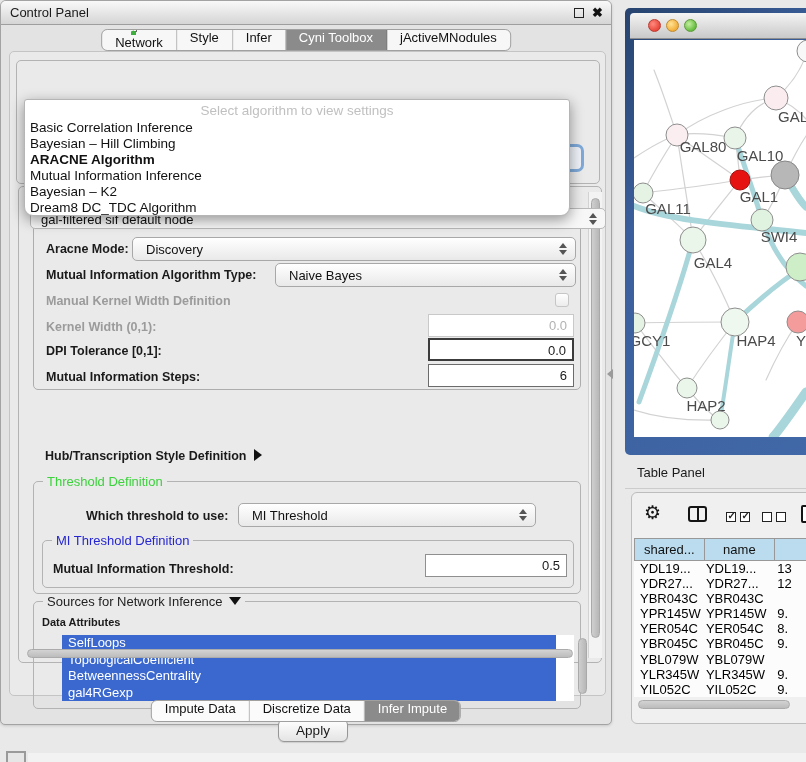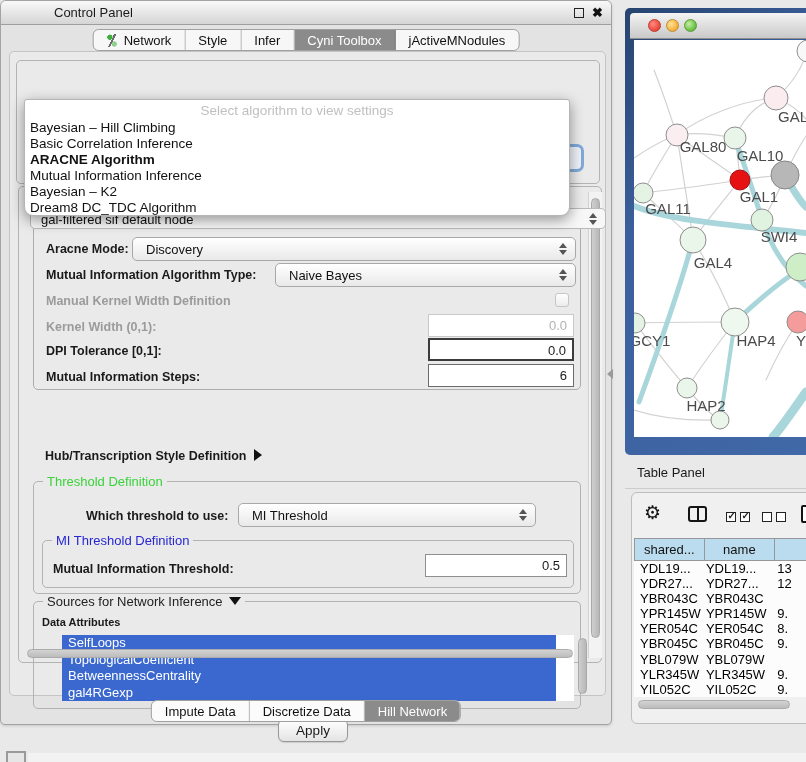--- a/index.html
+++ b/index.html
@@ -8,29 +8,29 @@
     position:relative; width:806px; height:762px; overflow:hidden;
     background:#e9e9e9; font-family:"Liberation Sans", sans-serif; color:#1a1a1a;
   }
   
   #cp-window { position:absolute; left:0; top:8; width:612px; height:725px;
     border:1px solid #a3a3a3; border-radius:6px 6px 5px 5px; background:#e3e3e3;
     box-shadow:0 1px 3px rgba(0,0,0,.15); }
   #cp-titlebar { position:absolute; left:0; top:0; right:0; height:24px;
     background:linear-gradient(#f9f9f9,#d5d5d5); border-bottom:1px solid #9e9e9e;
     border-radius:5px 5px 0 0; }
-  #cp-title { position:absolute; left:9px; top:4px; font-size:13px; color:#1a1a1a;margin-left:44px; }
+  #cp-title { position:absolute; left:9px; top:4px; font-size:13px; color:#1a1a1a; }
   .win-btn { position:absolute; top:5px; font-size:12px; color:#111; line-height:13px; }
   #cp-float { right:27px; width:10px; height:10px; border:1.5px solid #222; top:7px; }
   #cp-close { right:8px; font-weight:bold; font-size:13px; }
   
   .seg-bar { position:absolute; display:flex; height:22px; border:1px solid #a0a0a0;
     border-radius:6px; background:#f7f7f7; overflow:hidden; font-size:13px; }
   .tab-seg { display:flex; align-items:center; padding:0 13px; border-right:1px solid #b8b8b8;
-    color:#111; white-space:nowrap; }
+    color:#111; white-space:nowrap;flex-direction:column; }
   .tab-seg:last-child { border-right:none; }
   .tab-seg.sel { background:#8b8b8b; color:#fff; border-right-color:#7e7e7e; }
   #cp-tabbar { left:50%; top:28px; transform:translateX(-50%); }
   #cp-bottombar { left:50%; top:699px; transform:translateX(-50%); background:#fbfbfb; }
   .net-icon { width:11px; height:13px; margin-right:6px; display:inline-block;
     background:
       radial-gradient(circle at 3.2px 3.2px, #3fae3f 2.4px, rgba(0,0,0,0) 2.9px),
       radial-gradient(circle at 7.6px 10px, #8fd08f 2.4px, rgba(0,0,0,0) 2.9px),
       linear-gradient(115deg, rgba(0,0,0,0) 44%, #6a6a6a 44%, #6a6a6a 56%, rgba(0,0,0,0) 56%); }
   
@@ -169,22 +169,22 @@
       <div class="group" style="left:6px; top:8px; width:584px; height:124px;"></div>
       <div id="focus-ring"></div>
       <div id="hidden-combo" class="combo">
         <span class="ctext">gal-filtered sif default node</span>
         <span class="spin"></span>
       </div>
 
       <div id="algo-overlay">
         <div id="dd-prompt">Select algorithm to view settings</div>
         <div>
+            <div class="dd-item">Basic Correlation Inference</div>
             <div class="dd-item">Bayesian – Hill Climbing</div>
-            <div class="dd-item">Basic Correlation Inference</div>
             <div class="dd-item sel">ARACNE Algorithm</div>
             <div class="dd-item">Mutual Information Inference</div>
             <div class="dd-item">Bayesian – K2</div>
             <div class="dd-item">Dream8 DC_TDC Algorithm</div>
           </div>
       </div>
 
       <div class="group" style="left:8px; top:134px; width:584px; height:477px;">
         <span class="glabel">Cyni Algorithm Settings</span>
 
@@ -259,21 +259,21 @@
     </div>
 
     <div id="cp-bottombar" class="seg-bar">
         <div class="tab-seg">
           <span>Impute Data</span>
         </div>
         <div class="tab-seg">
           <span>Discretize Data</span>
         </div>
         <div class="tab-seg sel">
-          <span>Hill Network</span>
+          <span>Infer Impute</span>
         </div>
       </div>
   </div>
 
   <div id="net-window">
     <div id="net-titlebar">
       <div id="tl-red" class="tl"></div>
       <div id="tl-yellow" class="tl"></div>
       <div id="tl-green" class="tl"></div>
     </div>

